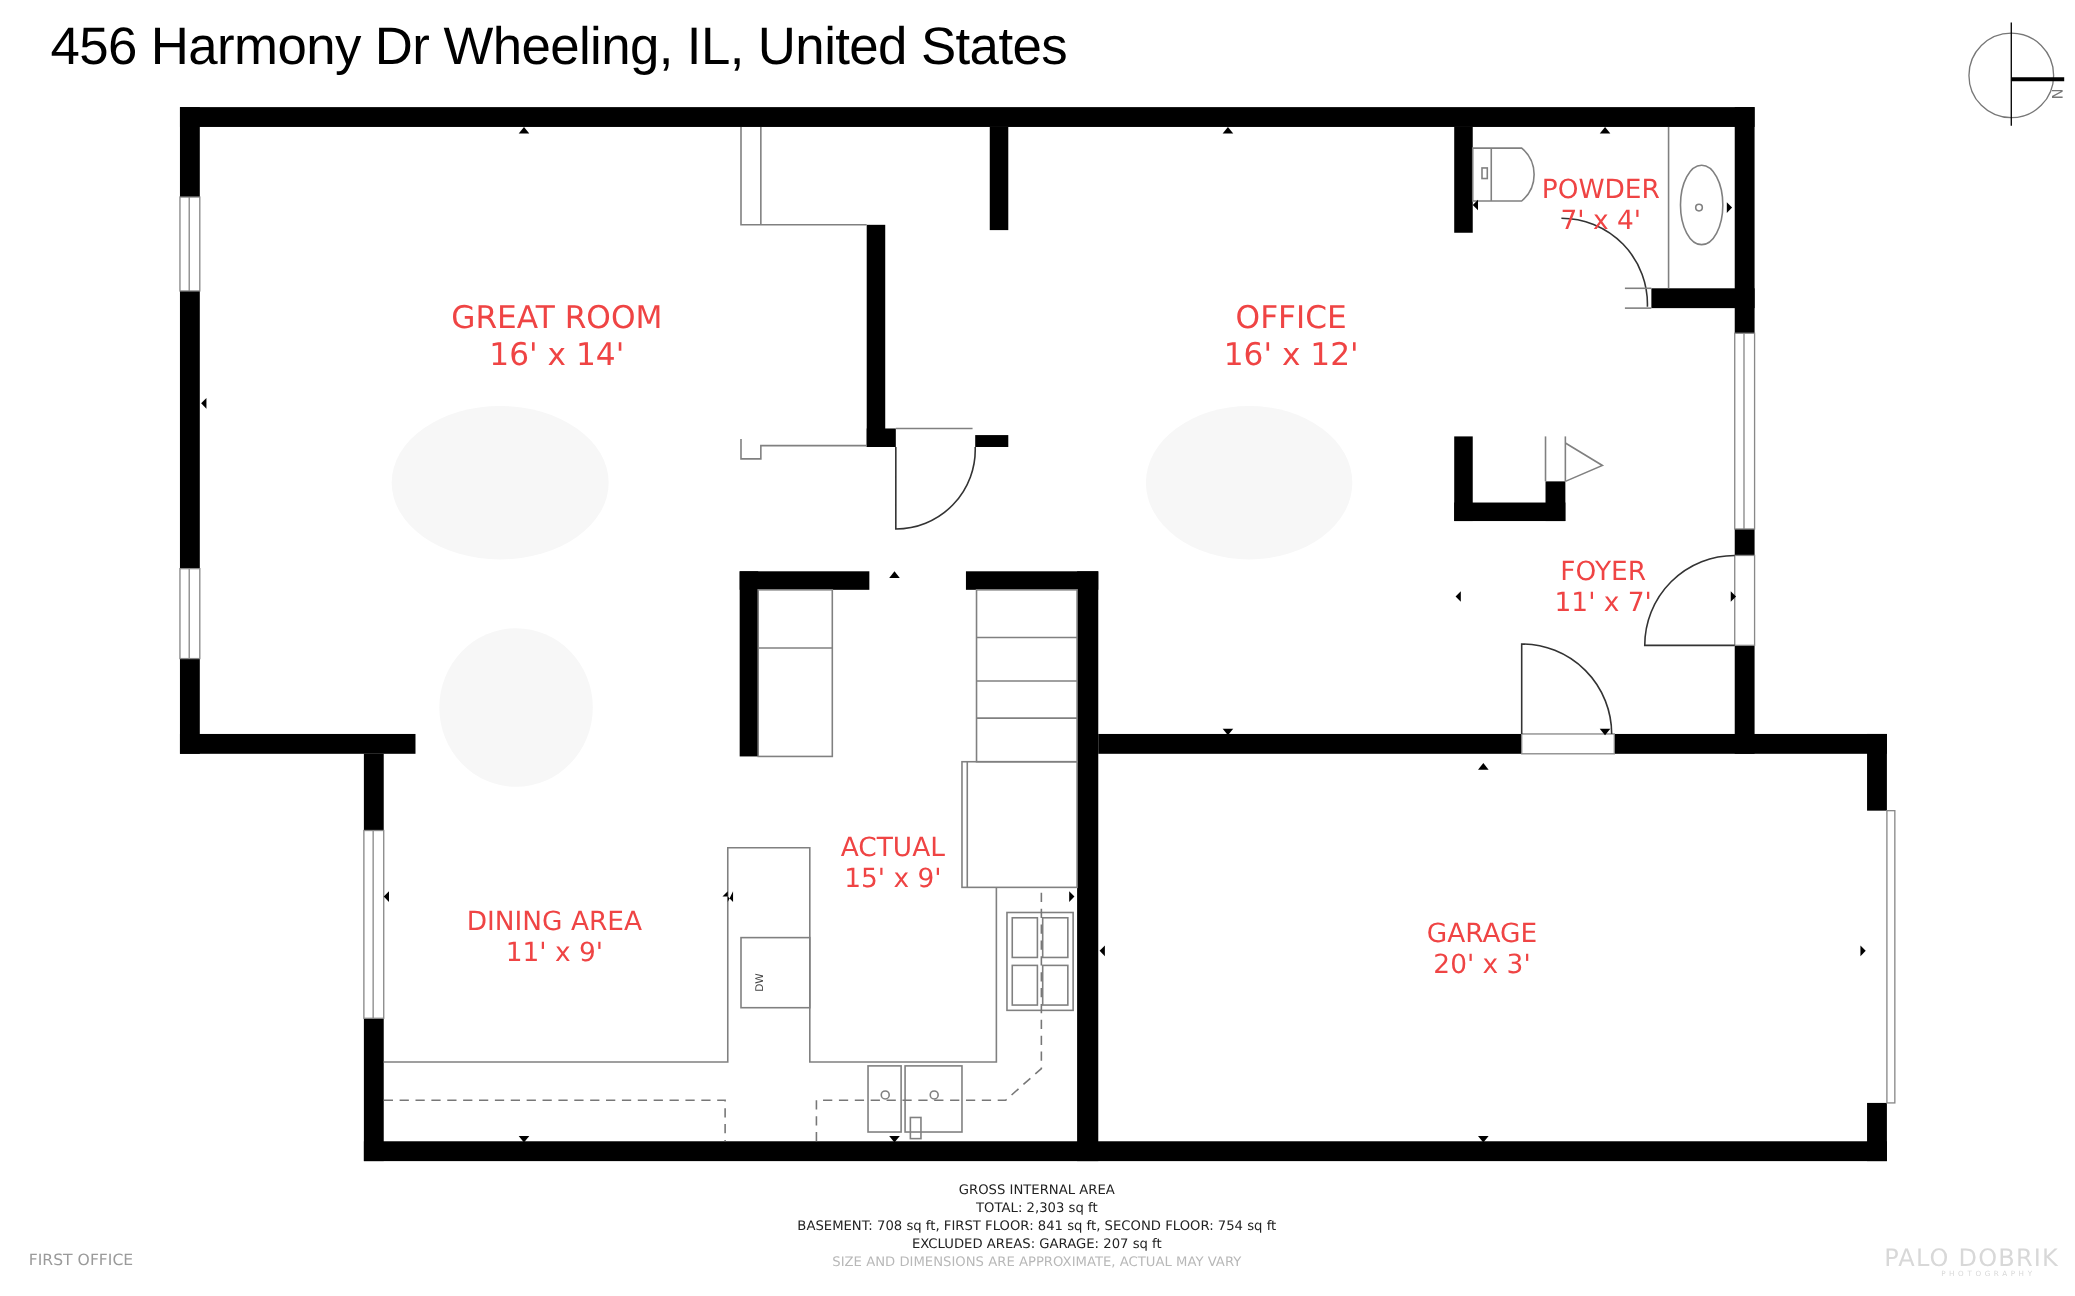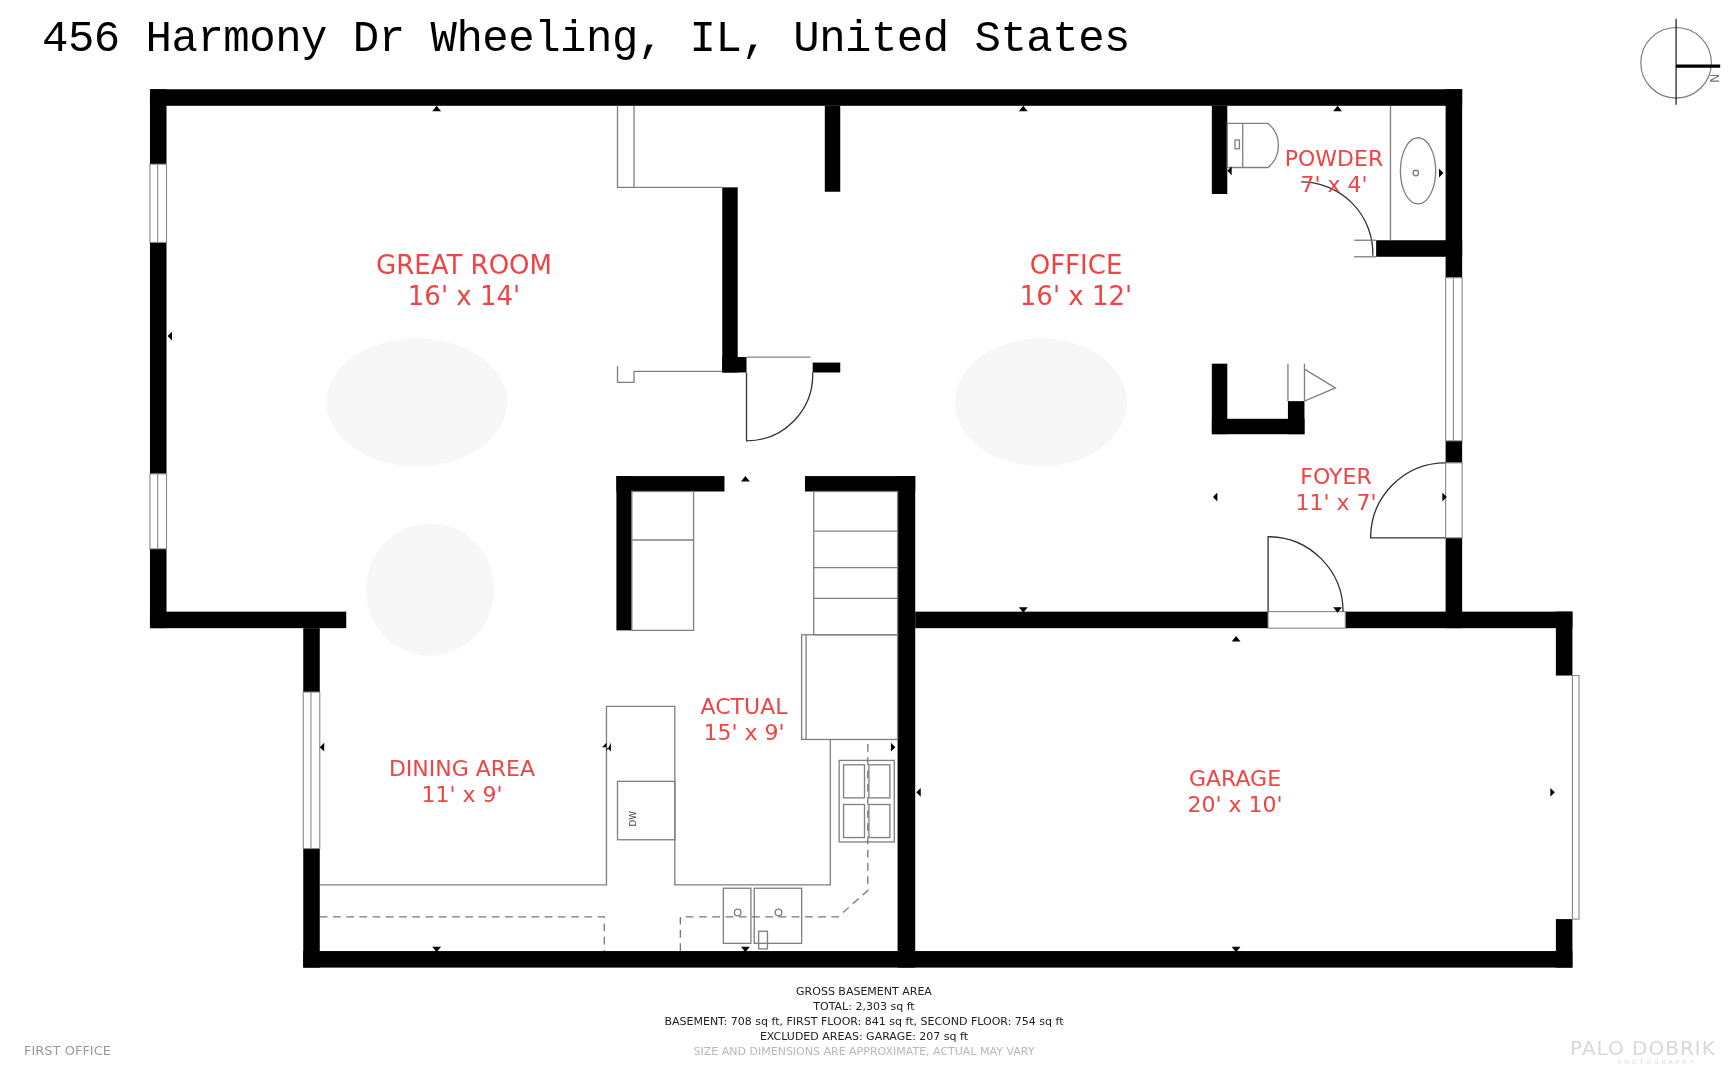--- a/index.html
+++ b/index.html
@@ -1,17 +1,17 @@
 <!DOCTYPE html>
 <html><head>
 <meta charset="utf-8">
 <style>
   html, body { margin: 0; padding: 0; background: #ffffff; }
   body { width: 1729px; height: 1080px; position: relative; overflow: hidden; font-family: "DejaVu Sans", sans-serif; }
-  .title { position: absolute; left: 42px; top: 14px; font-size: 44px; color: #000; font-family: Liberation Mono, monospace; font-weight: normal; letter-spacing: -0.5px; white-space: nowrap; }
+  .title { position: absolute; left: 42px; top: 14px; font-size: 44px; color: #000; font-family: Liberation Sans, sans-serif; font-weight: normal; letter-spacing: -0.5px; white-space: nowrap; }
   svg.plan { position: absolute; left: 0; top: 0; width: 1729px; height: 1080px; }
   .room-label { position: absolute; text-align: center; color: #ef4444; font-size: 26px; line-height: 31px; transform: translateX(-50%); white-space: nowrap; }
   .room-label .dim { display: block; }
   .room-label.small { font-size: 22px; line-height: 26px; }
   .gia { position: absolute; left: 864px; top: 984px; transform: translateX(-50%); text-align: center; font-size: 11px; line-height: 15px; color: #222; white-space: nowrap; font-family: "DejaVu Sans", sans-serif; }
   .gia .note { color: #b8b8b8; }
   .floor-name { position: absolute; left: 24px; top: 1043px; font-size: 13px; color: #9a9a9a; }
   .brand { position: absolute; left: 1568px; top: 1036px; width: 150px; text-align: center; color: #d8d8d8; }
   .brand .main { font-size: 20px; letter-spacing: 1px; }
   .brand .sub { font-size: 6px; letter-spacing: 3px; margin-top: -2px; padding-left: 28px; }
@@ -201,25 +201,25 @@
 <div class="room-label small" style="left:744px; top:694px;">
   <span>ACTUAL</span>
   <span class="dim">15' x 9'</span>
 </div>
 <div class="room-label small" style="left:462px; top:756px;">
   <span>DINING AREA</span>
   <span class="dim">11' x 9'</span>
 </div>
 <div class="room-label small" style="left:1235px; top:766px;">
   <span>GARAGE</span>
-  <span class="dim">20' x 10'</span>
+  <span class="dim">20' x 3'</span>
 </div>
 
 <div class="gia">
-  <div>GROSS BASEMENT AREA</div>
+  <div>GROSS INTERNAL AREA</div>
   <div>TOTAL: 2,303 sq ft</div>
   <div>BASEMENT: 708 sq ft, FIRST FLOOR: 841 sq ft, SECOND FLOOR: 754 sq ft</div>
   <div>EXCLUDED AREAS: GARAGE: 207 sq ft</div>
   <div class="note">SIZE AND DIMENSIONS ARE APPROXIMATE, ACTUAL MAY VARY</div>
 </div>
 
 <div class="floor-name">FIRST OFFICE</div>
 
 <div class="brand">
   <div class="main">PALO DOBRIK</div>

